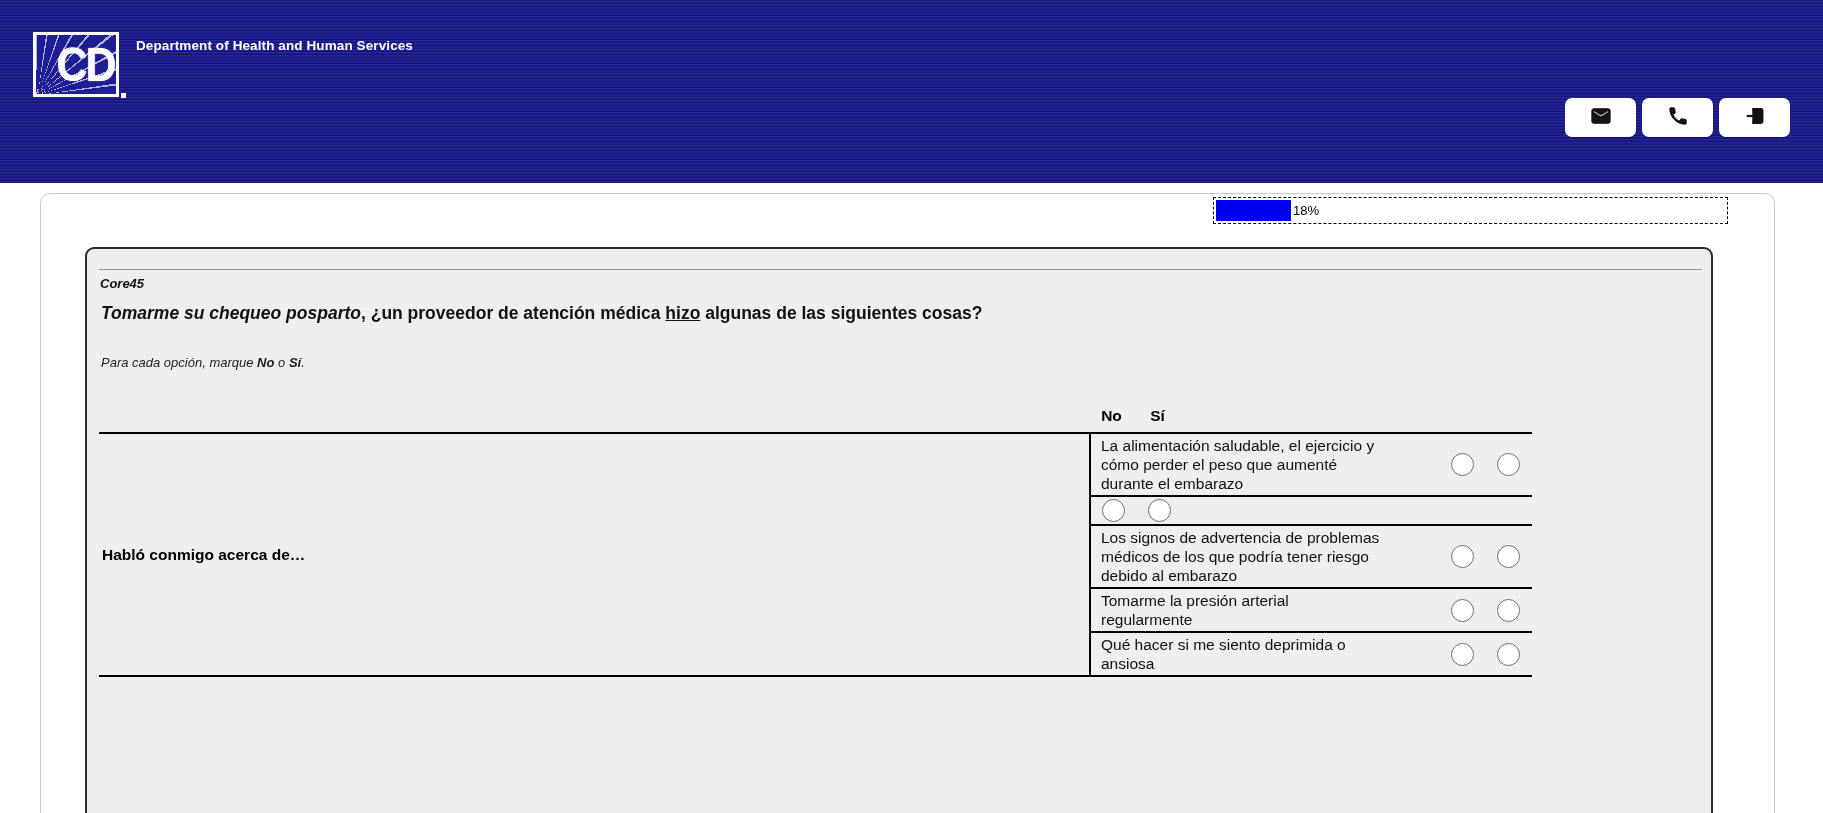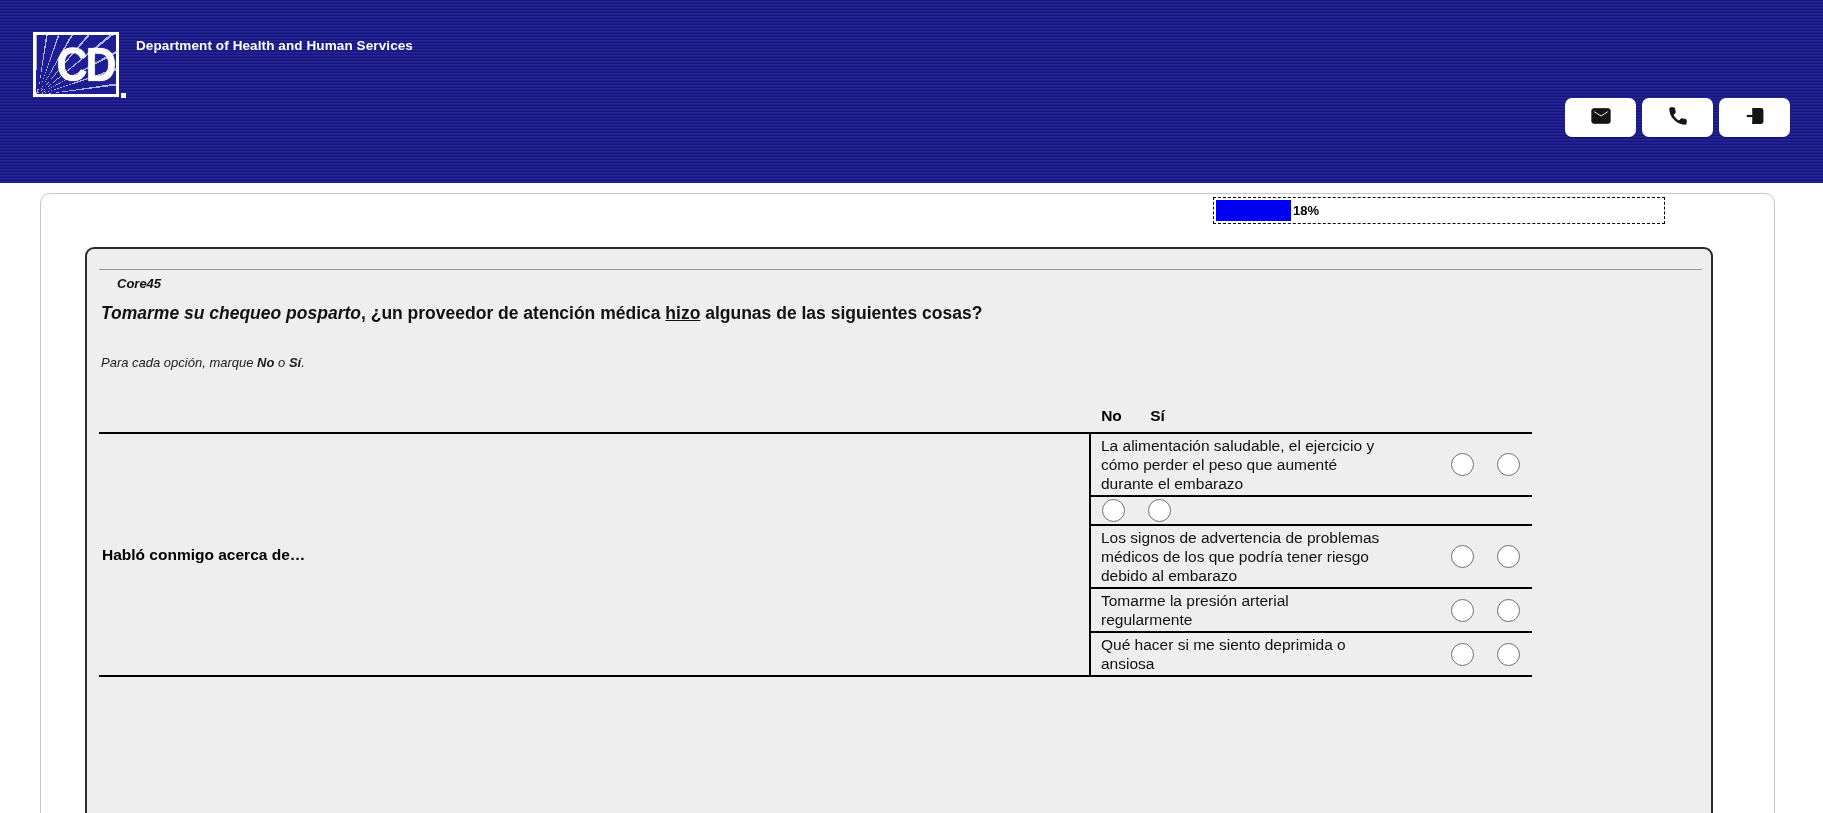--- a/index.html
+++ b/index.html
@@ -46,34 +46,34 @@
   .hbtn svg { width: 22px; height: 22px; fill: #141414; stroke: #141414; }
 
   
   .panel {
     position: absolute; left: 40px; top: 193px; width: 1735px; height: 680px;
     background: #ffffff; border: 1px solid #c9c9c9; border-radius: 10px;
   }
 
   
   .progress {
-    position: absolute; left: 1213px; top: 197px; width: 452px; height: 27px;
+    position: absolute; left: 1213px; top: 197px; width: 515px; height: 27px;
     border: 1px dashed #000000; background: #ffffff; display: flex; align-items: center;
-    padding: 2px; z-index: 3; font-weight: bold;
+    padding: 2px; z-index: 3;
   }
   .progress-fill { width: 75px; height: 21px; }
   .progress-label { font-size: 13px; color: #000000; margin-left: 2px; }
 
   
   .qbox {
     position: absolute; left: 85px; top: 247px; width: 1628px; height: 900px;
     background: #eeeeee; border: 2px solid #2b2b2b; border-radius: 9px; z-index: 2;
   }
   .qbox-rule { position: absolute; left: 12px; top: 20px; width: 1603px; height: 1px; background: #999999; }
-  .q-code { position: absolute; left: 30px; top: 27px; font-size: 13px; font-weight: bold; font-style: italic; color: #111; }
+  .q-code { position: absolute; left: 13px; top: 27px; font-size: 13px; font-weight: bold; font-style: italic; color: #111; }
   .q-title { position: absolute; left: 14px; top: 54px; font-size: 17.5px; font-weight: bold; color: #111; }
   .q-title .seg-italic { font-style: italic; }
   .q-title .seg-underline { text-decoration: underline; }
   .q-instr { position: absolute; left: 14px; top: 106px; font-size: 13px; font-style: italic; color: #1c1c1c; }
   .q-instr b { font-weight: bold; }
 
   
   .atable { position: absolute; left: 12px; top: 141px; width: 1433px; }
   .athead { height: 44px; border-bottom: 2px solid #000; display: flex; justify-content: flex-end; align-items: flex-end; }
   .athead .hcells { width: 443px; display: flex; padding-bottom: 7px; }

